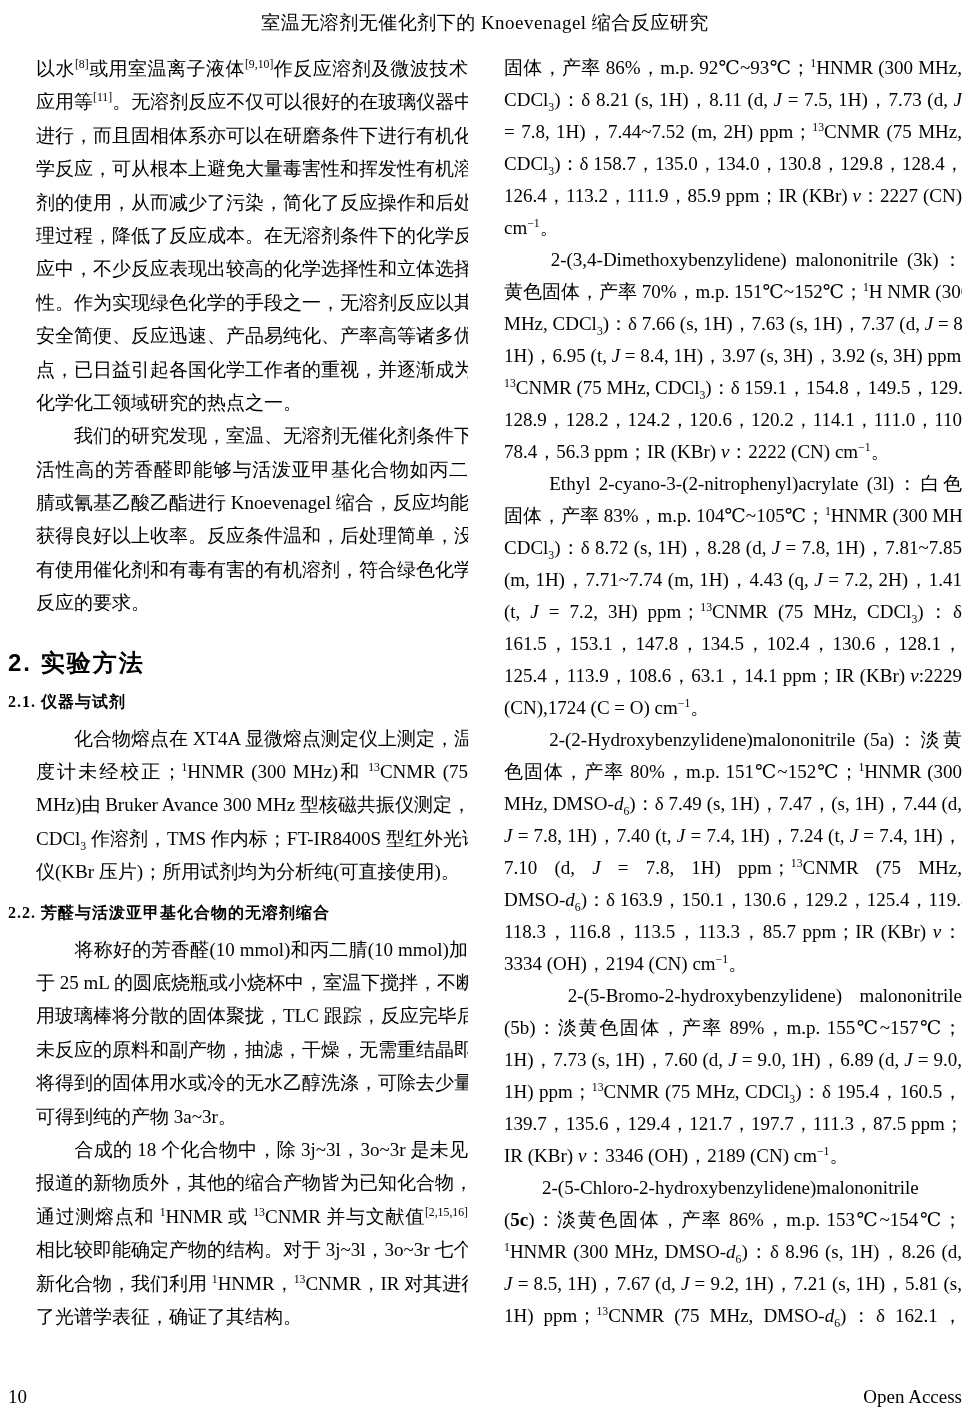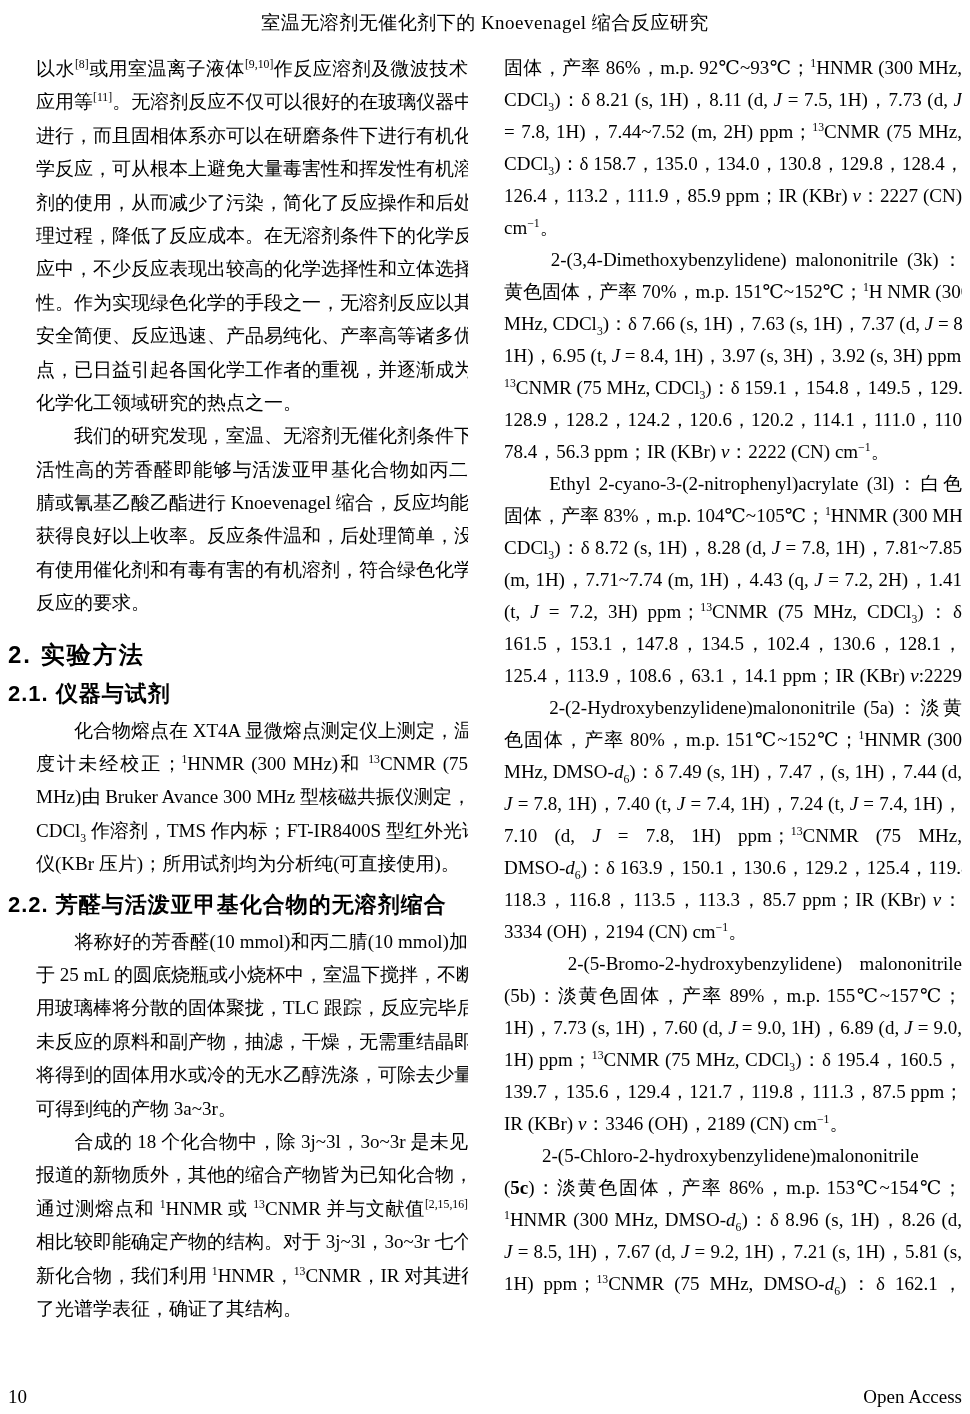--- a/index.html
+++ b/index.html
@@ -24,25 +24,25 @@
     font-size:19px;
     white-space:nowrap;overflow:hidden;
     text-align:justify;text-align-last:justify;
   }
   .col-left .line{line-height:33.4px;height:33.4px;margin-left:28px;}
   .col-right .line{line-height:32px;height:32px;}
   .line.left{text-align-last:left;}
   .h1{
     font-family:"Liberation Sans","DejaVu Sans",sans-serif;
     font-weight:bold;font-size:24px;line-height:30px;
-    letter-spacing:2px;margin:20px 0 6px 0;white-space:nowrap;overflow:hidden;
+    letter-spacing:2px;margin:28px 0 6px 0;white-space:nowrap;overflow:hidden;
   }
   .h2{
-    font-family:Liberation Sans, sans-serif;
-    font-weight:bold;font-size:22px;line-height:28px;
+    font-family:Liberation Serif, serif;
+    font-weight:bold;font-size:16px;line-height:28px;
     letter-spacing:1px;margin:10px 0 6px 0;white-space:nowrap;overflow:hidden;
   }
   sup{font-size:0.62em;vertical-align:super;line-height:0;}
   sub{font-size:0.62em;vertical-align:sub;line-height:0;}
   i{font-style:italic;}
   b{font-weight:bold;}
   .footer{
     position:absolute;top:1386px;left:8px;width:954px;
     display:flex;justify-content:space-between;
     font-size:19px;
@@ -109,33 +109,34 @@
       <div class="line"><sup>13</sup>CNMR (75 MHz, CDCl<sub>3</sub>)：δ 159.1，154.8，149.5，129.5，</div>
       <div class="line">128.9，128.2，124.2，120.6，120.2，114.1，111.0，110.7，</div>
       <div class="line left">78.4，56.3 ppm；IR (KBr) <i>v</i>：2222 (CN) cm<sup>−1</sup>。</div>
       <div class="line">　　Ethyl 2-cyano-3-(2-nitrophenyl)acrylate (3l)：白色</div>
       <div class="line">固体，产率 83%，m.p. 104℃~105℃；<sup>1</sup>HNMR (300 MHz,</div>
       <div class="line">CDCl<sub>3</sub>)：δ 8.72 (s, 1H)，8.28 (d, <i>J</i> = 7.8, 1H)，7.81~7.85</div>
       <div class="line">(m, 1H)，7.71~7.74 (m, 1H)，4.43 (q, <i>J</i> = 7.2, 2H)，1.41</div>
       <div class="line">(t, <i>J</i> = 7.2, 3H) ppm；<sup>13</sup>CNMR (75 MHz, CDCl<sub>3</sub>)：δ</div>
       <div class="line">161.5，153.1，147.8，134.5，102.4，130.6，128.1，</div>
       <div class="line">125.4，113.9，108.6，63.1，14.1 ppm；IR (KBr) <i>v</i>:2229</div>
+      <div class="line left">(CN),1724 (C = O) cm<sup>−1</sup>。</div>
       <div class="line">　　2-(2-Hydroxybenzylidene)malononitrile (5a)：淡黄</div>
       <div class="line">色固体，产率 80%，m.p. 151℃~152℃；<sup>1</sup>HNMR (300</div>
       <div class="line">MHz, DMSO-<i>d</i><sub>6</sub>)：δ 7.49 (s, 1H)，7.47，(s, 1H)，7.44 (d,</div>
       <div class="line"><i>J</i> = 7.8, 1H)，7.40 (t, <i>J</i> = 7.4, 1H)，7.24 (t, <i>J</i> = 7.4, 1H)，</div>
       <div class="line">7.10 (d, <i>J</i> = 7.8, 1H) ppm；<sup>13</sup>CNMR (75 MHz,</div>
       <div class="line">DMSO-<i>d</i><sub>6</sub>)：δ 163.9，150.1，130.6，129.2，125.4，119.8，</div>
       <div class="line">118.3，116.8，113.5，113.3，85.7 ppm；IR (KBr) <i>v</i>：</div>
       <div class="line left">3334 (OH)，2194 (CN) cm<sup>−1</sup>。</div>
       <div class="line">　　2-(5-Bromo-2-hydroxybenzylidene) malononitrile</div>
       <div class="line">(5b)：淡黄色固体，产率 89%，m.p. 155℃~157℃；</div>
       <div class="line">1H)，7.73 (s, 1H)，7.60 (d, <i>J</i> = 9.0, 1H)，6.89 (d, <i>J</i> = 9.0,</div>
       <div class="line">1H) ppm；<sup>13</sup>CNMR (75 MHz, CDCl<sub>3</sub>)：δ 195.4，160.5，</div>
-      <div class="line">139.7，135.6，129.4，121.7，119.8，111.3，87.5 ppm；</div>
+      <div class="line">139.7，135.6，129.4，121.7，197.7，111.3，87.5 ppm；</div>
       <div class="line left">IR (KBr) <i>v</i>：3346 (OH)，2189 (CN) cm<sup>−1</sup>。</div>
       <div class="line left">　　2-(5-Chloro-2-hydroxybenzylidene)malononitrile</div>
       <div class="line">(<b>5c</b>)：淡黄色固体，产率 86%，m.p. 153℃~154℃；</div>
       <div class="line"><sup>1</sup>HNMR (300 MHz, DMSO-<i>d</i><sub>6</sub>)：δ 8.96 (s, 1H)，8.26 (d,</div>
       <div class="line"><i>J</i> = 8.5, 1H)，7.67 (d, <i>J</i> = 9.2, 1H)，7.21 (s, 1H)，5.81 (s,</div>
       <div class="line">1H) ppm；<sup>13</sup>CNMR (75 MHz, DMSO-<i>d</i><sub>6</sub>)：δ 162.1，</div>
     </div>
 </div>
 
 <div class="footer">

